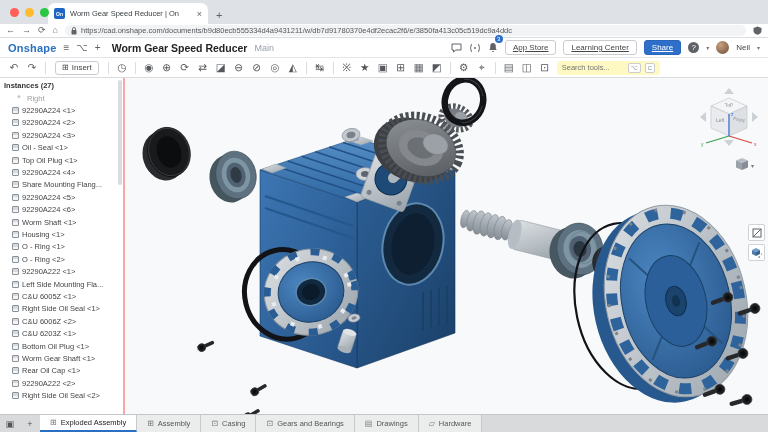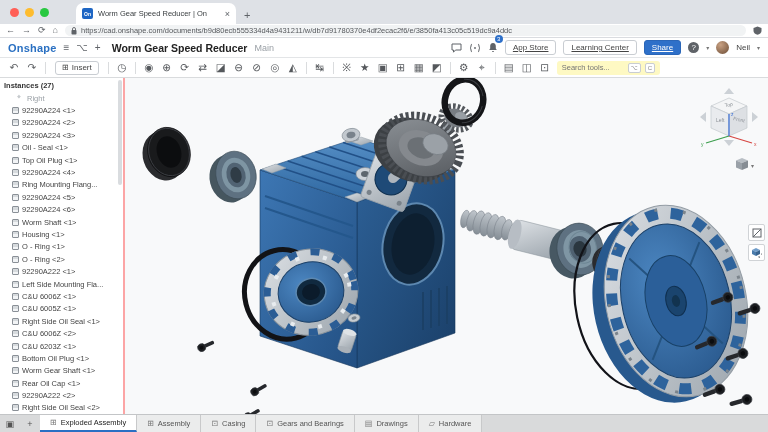--- a/index.html
+++ b/index.html
@@ -4,21 +4,21 @@
 <style>
   * { box-sizing: border-box; margin: 0; padding: 0; }
   html,body { width:768px; height:432px; overflow:hidden; }
   body { font-family:"Liberation Sans", sans-serif; background:#fff; color:#333; }
 
   
   .chrome-top { height:24px; background:#dee1e6; display:flex; align-items:flex-end; position:relative; }
   .lights { position:absolute; left:10px; top:8px; display:flex; gap:6px; }
   .light { width:9px; height:9px; border-radius:50%; }
   .light.r{background:#ff5f57}.light.y{background:#febc2e}.light.g{background:#28c840}
-  .btab { margin-left:76px; width:160px; height:21px; background:#fff; border-radius:7px 7px 0 0;
+  .btab { margin-left:48px; width:160px; height:21px; background:#fff; border-radius:7px 7px 0 0;
           display:flex; align-items:center; padding:0 6px; gap:5px; }
   .favicon { width:11px; height:11px; background:#1e66c4; color:#fff; font-size:5px; font-weight:bold;
              border-radius:2px; display:flex; align-items:center; justify-content:center; flex:none; }
   .tab-title { font-size:7.5px; color:#3c4043; white-space:nowrap; overflow:hidden; flex:1; }
   .tab-close { font-size:9px; color:#5f6368; flex:none; cursor:pointer; }
   .newtab { font-size:11px; color:#5f6368; margin:0 0 3px 8px; }
   .chrome-url { height:14px; background:#fff; display:flex; align-items:center; padding:0 6px; gap:7px;
                 border-bottom:1px solid #dadce0; }
   .navg { font-size:9px; color:#5f6368; line-height:1; }
   .urlbar { flex:1; height:11px; background:#f1f3f4; border-radius:6px; display:flex; align-items:center;
@@ -240,21 +240,21 @@
           <span>Top Oil Plug &lt;1&gt;</span>
         </div>
 
         <div class="inst-row" data-type="part">
           <span class="pcube"></span>
           <span>92290A224 &lt;4&gt;</span>
         </div>
 
         <div class="inst-row" data-type="part">
           <span class="pcube"></span>
-          <span>Ring Mounting Flang...</span>
+          <span>Share Mounting Flang...</span>
         </div>
 
         <div class="inst-row" data-type="part">
           <span class="pcube"></span>
           <span>92290A224 &lt;5&gt;</span>
         </div>
 
         <div class="inst-row" data-type="part">
           <span class="pcube"></span>
           <span>92290A224 &lt;6&gt;</span>
@@ -283,24 +283,20 @@
         <div class="inst-row" data-type="part">
           <span class="pcube"></span>
           <span>92290A222 &lt;1&gt;</span>
         </div>
 
         <div class="inst-row" data-type="part">
           <span class="pcube"></span>
           <span>Left Side Mounting Fla...</span>
         </div>
 
-        <div class="inst-row" data-type="part">
-          <span class="pcube"></span>
-          <span>C&amp;U 6006Z &lt;1&gt;</span>
-        </div>
 
         <div class="inst-row" data-type="part">
           <span class="pcube"></span>
           <span>C&amp;U 6005Z &lt;1&gt;</span>
         </div>
 
         <div class="inst-row" data-type="part">
           <span class="pcube"></span>
           <span>Right Side Oil Seal &lt;1&gt;</span>
         </div>

